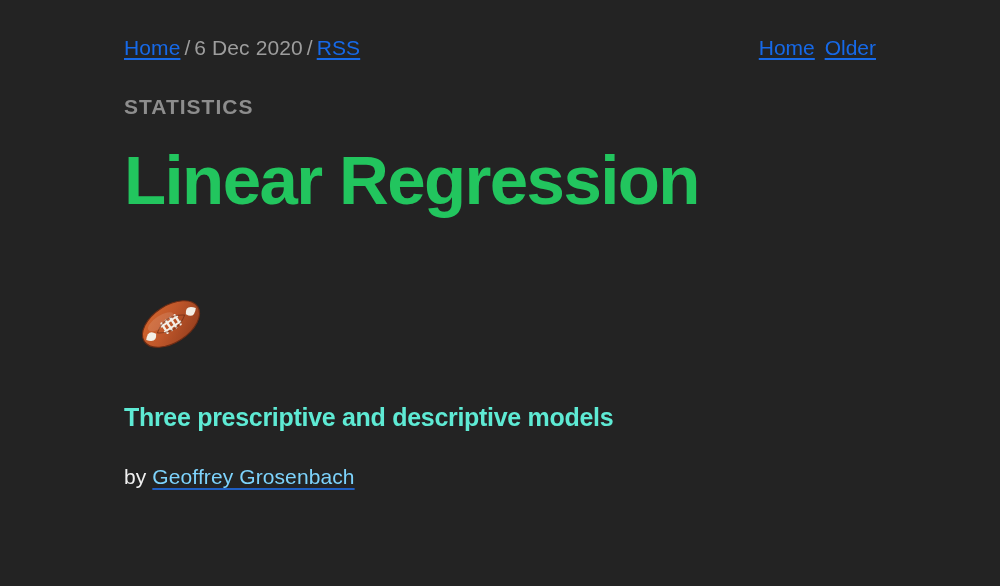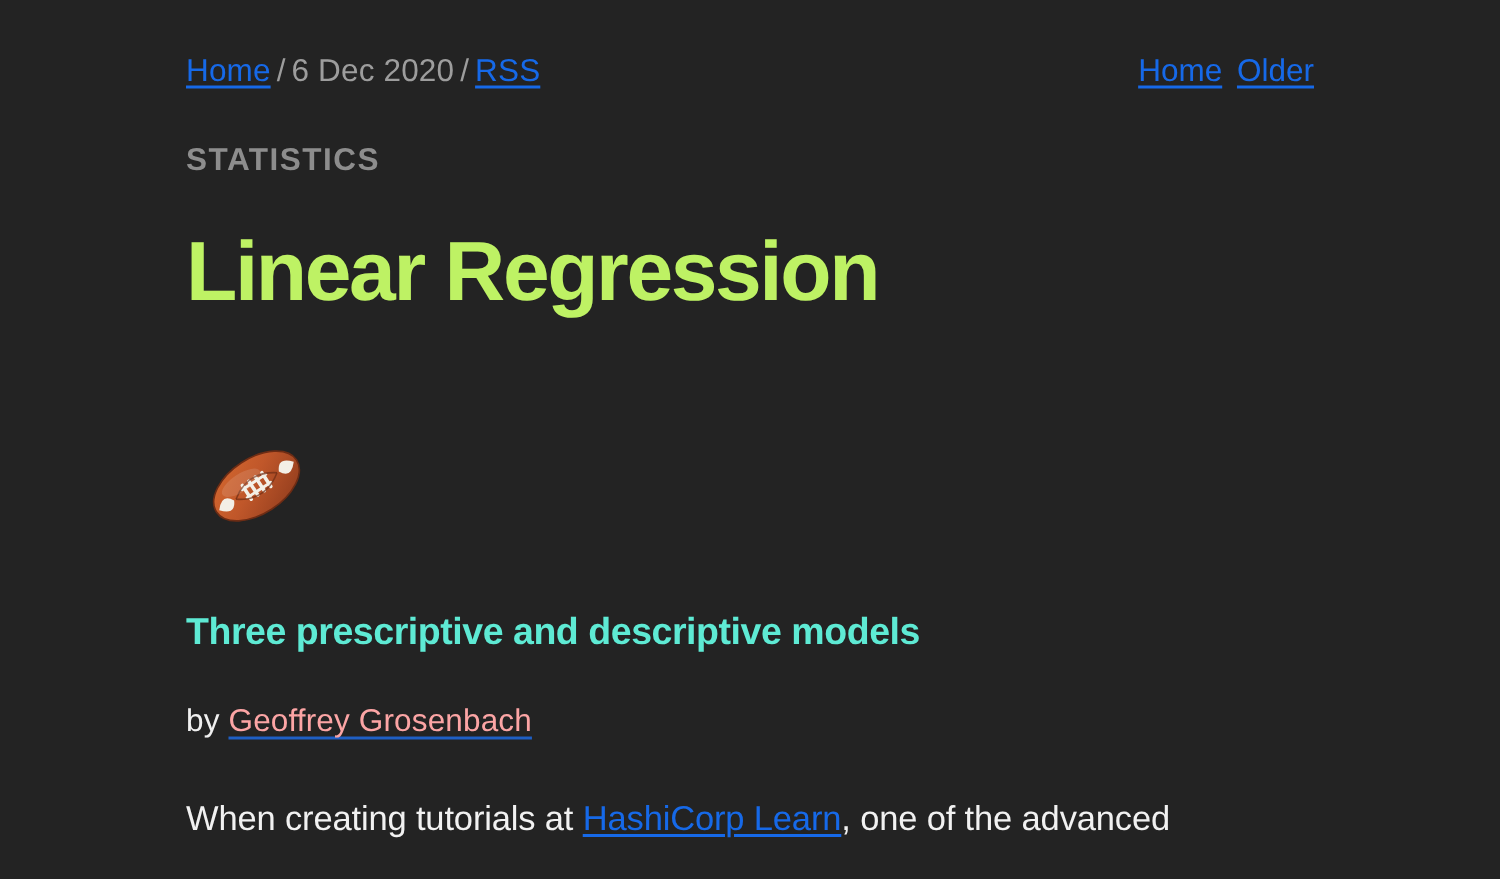--- a/index.html
+++ b/index.html
@@ -72,24 +72,24 @@
     font-weight: bold;
     color: #8d8d8d;
     letter-spacing: 1.0px;
     text-transform: uppercase;
   }
 
   
   .headline {
     margin: 0;
     margin-top: 26px;
-    font-size: 56px;
+    font-size: 69px;
     line-height: 71px;
     font-weight: bold;
-    color: #bef264;
+    color: #22c55e;
     letter-spacing: -1.6px;
     max-width: 760px;
   }
   .headline .ball {
     display: inline-block;
     vertical-align: -12px;
     margin-left: 10px;
   }
 
   
@@ -110,21 +110,21 @@
   }
 
   
   .byline {
     margin-top: 33px;
     font-size: 21px;
     color: #f0f0f0;
     letter-spacing: 0.1px;
   }
   .byline .author {
-    color: #fca5a5;
+    color: #7dd3fc;
     text-decoration-color: #1f5fc4;
     text-underline-offset: 4px;
     text-decoration-thickness: 1.5px;
     cursor: pointer;
   }
 
   
   .body-text {
     margin: 0;
     margin-top: 35px;
@@ -180,15 +180,14 @@
           <ellipse cx="40" cy="40" rx="20" ry="8" fill="#ffffff" opacity="0.12"></ellipse>
         </g>
       </svg></span></h1>
 
   <h2 class="subtitle">Three prescriptive and descriptive models</h2>
 
   <div class="byline"><span>by</span>
     <a class="author" href="#">Geoffrey Grosenbach</a>
   </div>
 
-  <p class="body-text"><span>When creating tutorials at </span><a class="link" href="#">HashiCorp Learn</a><span>, one of the advanced</span></p>
 
 </div>
 
 </body></html>

